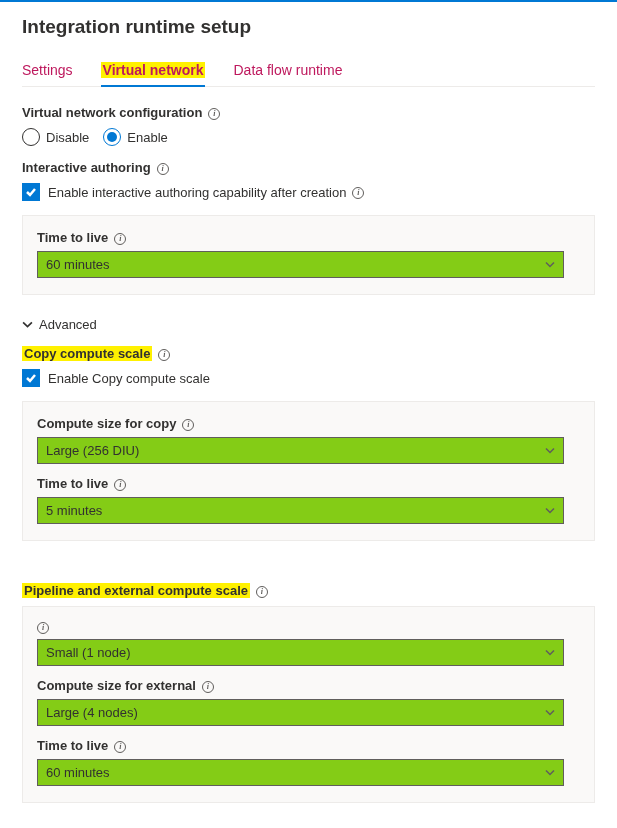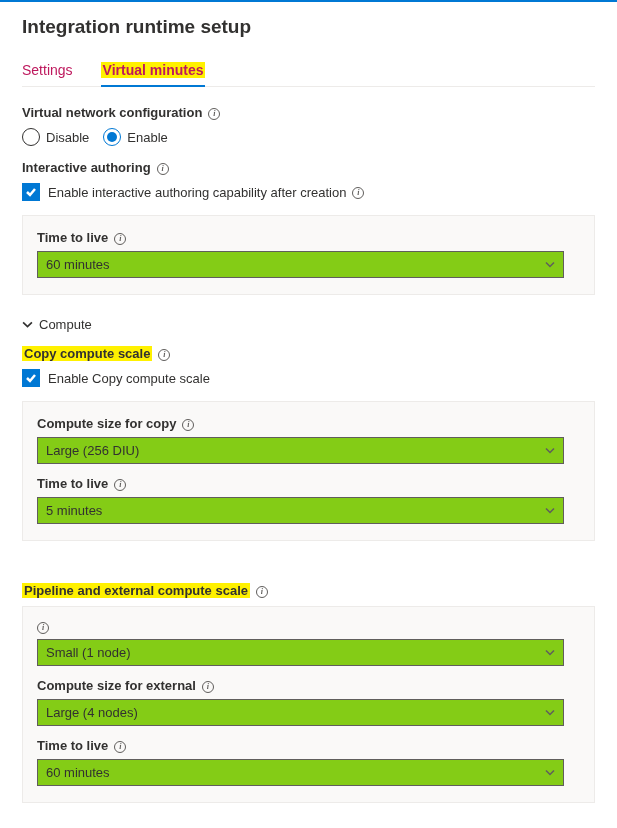--- a/index.html
+++ b/index.html
@@ -128,21 +128,22 @@
 <body>
 
 <div class="topbar"></div>
 
 <div class="page">
 
   <div class="title">Integration runtime setup</div>
 
   <div class="tabs">
     <div class="tab">Settings</div>
-    <div class="tab active"><span class="hl">Virtual minutes</span></div>
+    <div class="tab active"><span class="hl">Virtual network</span></div>
+    <div class="tab">Data flow runtime</div>
   </div>
 
   
   <div class="section-label">
     <span>Virtual network configuration</span>
     <span class="info-icon"></span>
   </div>
   <div class="radio-row">
     <span class="radio">
       <span class="radio-circle"></span>
@@ -184,21 +185,21 @@
             <polyline points="1,3 5,7 9,3"></polyline>
           </svg></span>
     </div>
   </div>
 
   
   <div class="adv-row">
     <svg viewBox="0 0 10 10">
         <polyline points="1,3 5,7 9,3"></polyline>
       </svg>
-    <span>Compute</span>
+    <span>Advanced</span>
   </div>
 
   
   <div class="section-heading">
     <span class="hl">Copy compute scale</span>
     <span class="info-icon"></span>
   </div>
   <div class="check-row">
     <span class="checkbox">
       <svg viewBox="0 0 12 12">

